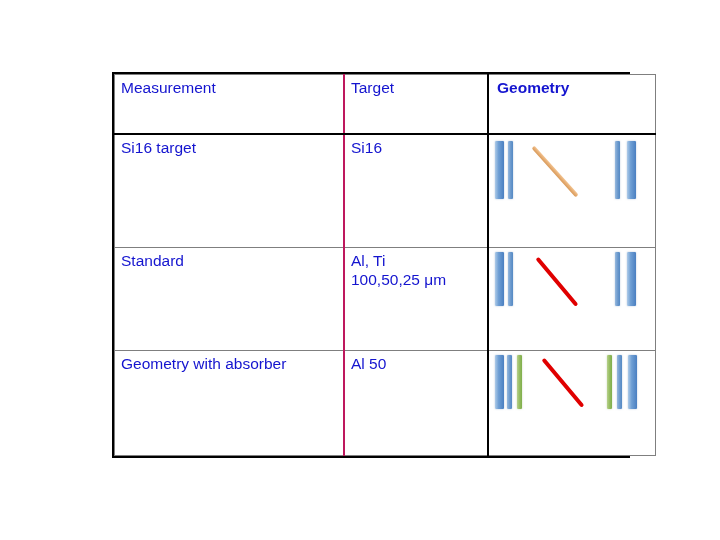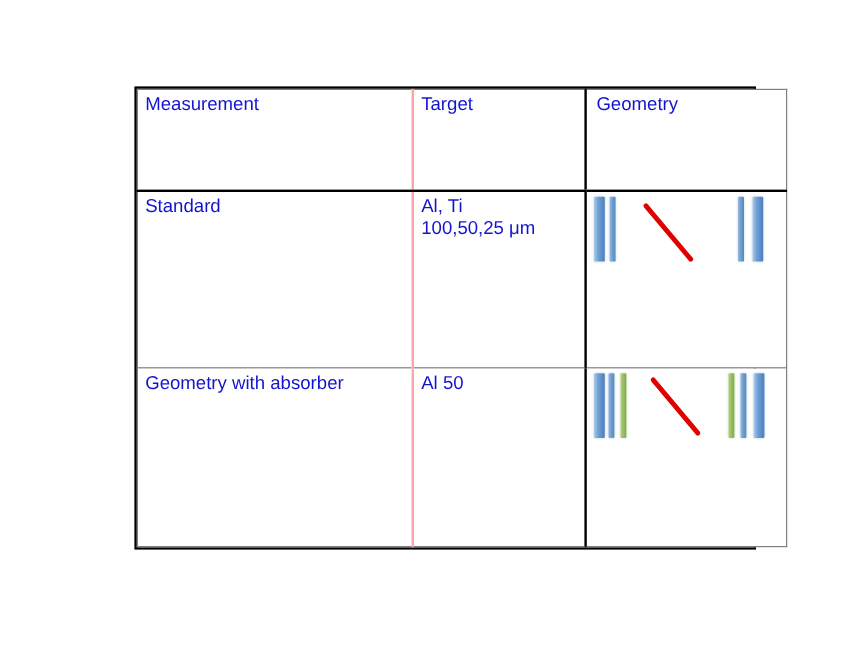--- a/index.html
+++ b/index.html
@@ -41,21 +41,21 @@
     padding: 4px 0 0 6px;
     color: #1414cf;
     font-size: 15.5px;
     line-height: 1.18;
     background: #ffffff;
   }
   table.geo-table tr.head td {
     border-bottom: 2px solid #000000;
   }
   table.geo-table td.c0 { width: 222px; }
-  table.geo-table td.c1 { width: 136px; border-left: 2px solid #fca5a5; }
+  table.geo-table td.c1 { width: 136px; border-left: 2px solid #be185d; }
   table.geo-table td.c2 { width: 158px; border-left: 2px solid #000000; padding: 0; }
   table.geo-table tr.head td.c0 { height: 36px; }
   table.geo-table tr.r1 td { height: 73px; }
   table.geo-table tr.r2 td { height: 74px; }
   table.geo-table tr.r3 td { height: 67px; }
   table.geo-table tr.r4 td { height: 68px; }
   table.geo-table tr.r5 td { height: 68px; }
 
   .cell-text { display: block; white-space: pre-line; }
 
@@ -142,26 +142,43 @@
     <table class="geo-table">
       <tbody>
 
         <tr class="head">
           <td class="c0">
             <span class="cell-text">Measurement</span>
           </td>
           <td class="c1">
             <span class="cell-text">Target</span>
           </td>
-          <td class="c2" style="padding:4px 0 0 8px;">
+          <td class="c2" style="padding:4px 0 0 8px;font-weight:bold;">
             <span class="cell-text">Geometry</span>
           </td>
         </tr>
 
 
+        <tr class="r2">
+          <td class="c0">
+            <span class="cell-text">Si16 target</span>
+          </td>
+          <td class="c1">
+            <span class="cell-text">Si16</span>
+          </td>
+          <td class="c2">
+            <div class="geo">
+              <div class="bar wide" style="left:6px; top:6px; height:58px;"></div>
+              <div class="bar thin" style="left:19px; top:6px; height:58px;"></div>
+              <div class="diag tan" style="left:44px; top:10px; width:66px; transform: rotate(48deg);"></div>
+              <div class="bar thin" style="left:126px; top:6px; height:58px;"></div>
+              <div class="bar wide" style="left:138px; top:6px; height:58px;"></div>
+            </div>
+          </td>
+        </tr>
 
         <tr class="r3">
           <td class="c0">
             <span class="cell-text">Standard</span>
           </td>
           <td class="c1">
             <span class="cell-text">Al, Ti
 100,50,25 μm</span>
           </td>
           <td class="c2">

